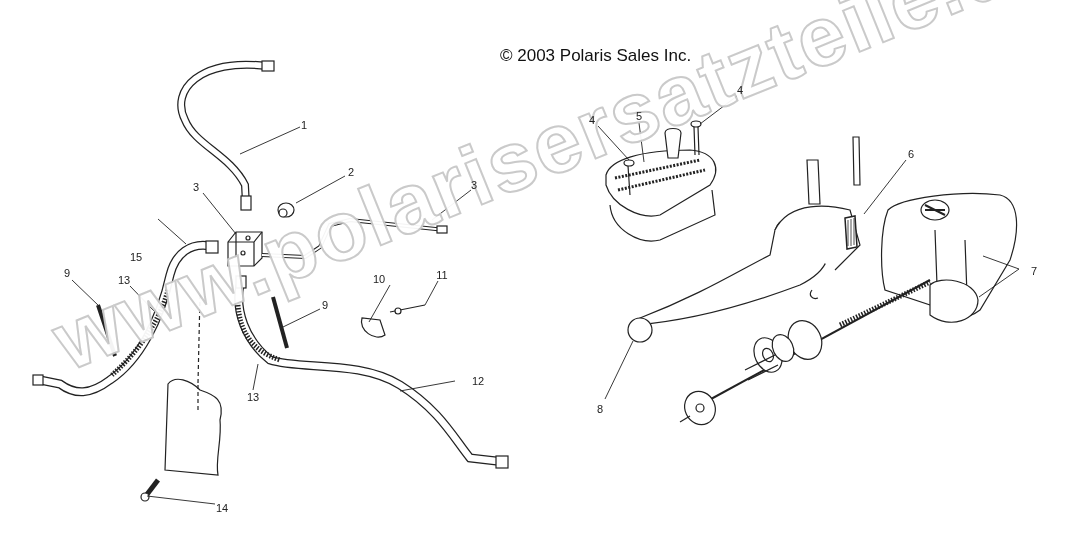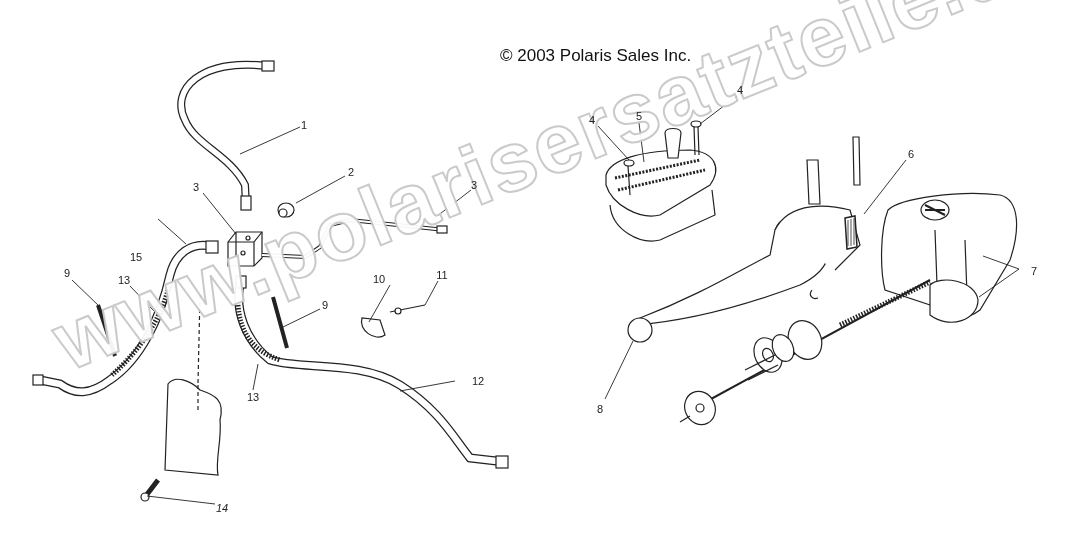--- a/index.html
+++ b/index.html
@@ -158,21 +158,21 @@
       <div class="callout" style="left: 474px; top: 185px;">3</div>
       <div class="callout" style="left: 196px; top: 187px;">3</div>
       <div class="callout" style="left: 136px; top: 213px; margin-top: 44px;">15</div>
       <div class="callout" style="left: 67px; top: 273px;">9</div>
       <div class="callout" style="left: 124px; top: 280px;">13</div>
       <div class="callout" style="left: 379px; top: 279px;">10</div>
       <div class="callout" style="left: 442px; top: 275px;">11</div>
       <div class="callout" style="left: 325px; top: 305px;">9</div>
       <div class="callout" style="left: 461px; top: 381px; margin-left: 17px;">12</div>
       <div class="callout" style="left: 253px; top: 397px;">13</div>
-      <div class="callout" style="left: 222px; top: 508px; font-style: italic;">14</div>
+      <div class="callout" style="left: 222px; top: 508px;">14</div>
       <div class="callout" style="left: 740px; top: 90px;">4</div>
       <div class="callout" style="left: 592px; top: 120px;">4</div>
       <div class="callout" style="left: 639px; top: 116px;">5</div>
       <div class="callout" style="left: 911px; top: 154px;">6</div>
       <div class="callout" style="left: 1034px; top: 271px;">7</div>
       <div class="callout" style="left: 600px; top: 409px;">8</div>
     </div>
 </div>
 
 </body></html>

